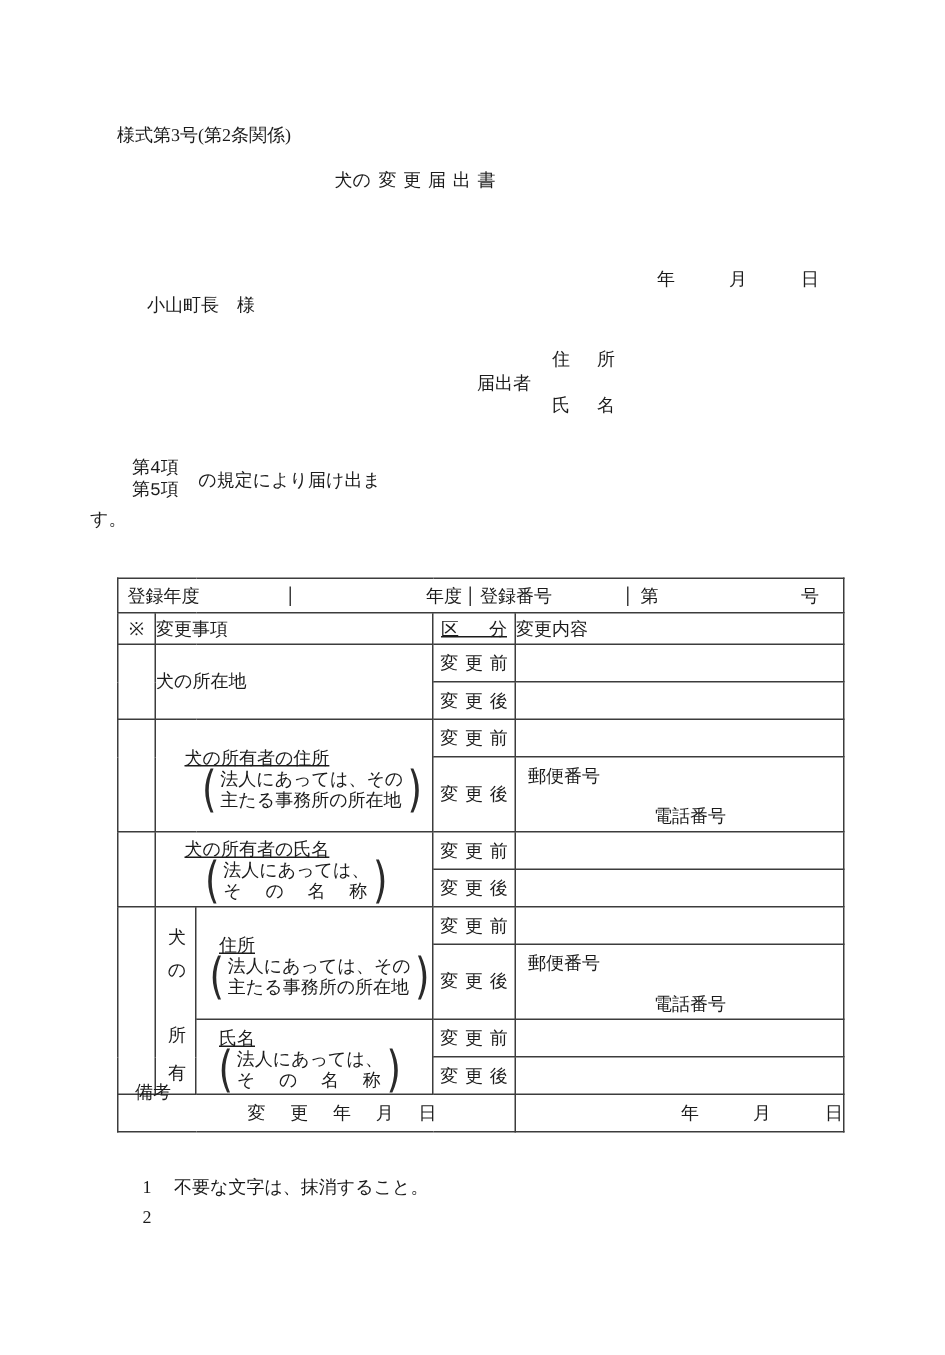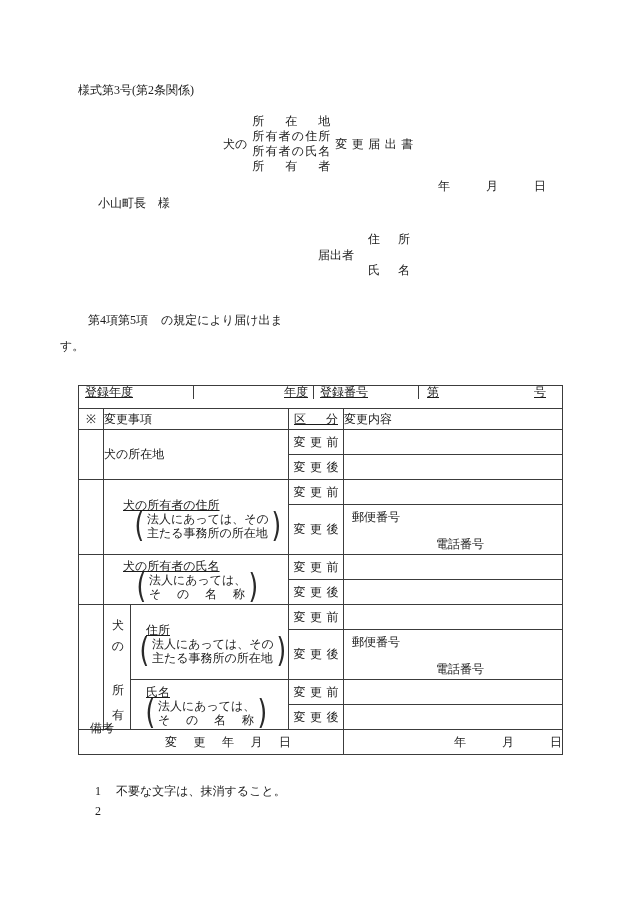--- a/index.html
+++ b/index.html
@@ -13,25 +13,25 @@
   .title-row{display:flex;align-items:center;gap:5px;}
   .title-stack{display:flex;flex-direction:column;}
   .tline{width:78px;height:15px;line-height:15px;text-align:justify;text-align-last:justify;}
   .title-suffix{letter-spacing:4.5px;white-space:nowrap;}
   
   .declarant{display:flex;align-items:center;gap:14px;}
   .decl-col{display:flex;flex-direction:column;gap:18px;}
   .jw42{width:42px;text-align:justify;text-align-last:justify;display:inline-block;}
   
   .para1{display:flex;align-items:center;gap:13px;height:32px;white-space:nowrap;}
-  .clause-stack{display:flex;flex-direction:row;line-height:15px;}
+  .clause-stack{display:flex;flex-direction:column;line-height:15px;font-family:Liberation Mono, monospace;}
   
   table.form{border-collapse:collapse;table-layout:fixed;width:484px;border:1px solid #3c3c3c;}
   table.form td{border:1px solid #3c3c3c;padding:0;font-size:12px;vertical-align:middle;overflow:hidden;}
-  .r1flex{display:flex;height:22px;align-items:flex-start;text-decoration:underline;}
+  .r1flex{display:flex;height:22px;align-items:center;}
   .r1flex>div{display:flex;align-items:center;}
   .seg1{width:115px;border-right:1px solid #3c3c3c;padding-left:6px;box-sizing:border-box;}
   .seg2{width:120px;border-right:1px solid #3c3c3c;justify-content:flex-end;padding-right:5px;box-sizing:border-box;}
   .seg3{width:105px;border-right:1px solid #3c3c3c;padding-left:6px;box-sizing:border-box;}
   .seg4{flex:1;justify-content:space-between;padding:0 16px 0 8px;box-sizing:border-box;}
   .cen{text-align:center;}
   .pl7{padding-left:7px;}
   .pl19{padding-left:19px;}
   .jw45{width:45px;margin:0 auto;text-align:justify;text-align-last:justify;display:block;}
   .jw44{width:44px;margin:0 auto;text-align:justify;text-align-last:justify;display:block;text-decoration:underline;}
@@ -54,26 +54,20 @@
 </style>
 </head>
 <body>
 
 <div class="page">
 
   <div class="abs nowrap" style="left:78px;top:84px">様式第3号(第2条関係)</div>
 
   <div class="abs title-row" style="left:223px;top:114px">
     <span>犬の</span>
-    <span class="title-stack">
-      <span class="tline">所在地</span>
-      <span class="tline">所有者の住所</span>
-      <span class="tline">所有者の氏名</span>
-      <span class="tline">所有者</span>
-    </span>
     <span class="title-suffix">変更届出書</span>
   </div>
 
   <div class="abs nowrap" style="left:438px;top:180px">年　　　月　　　日</div>
 
   <div class="abs nowrap" style="left:98px;top:197px">小山町長　様</div>
 
   <div class="abs declarant" style="left:318px;top:233px">
     <span>届出者</span>
     <span class="decl-col">

